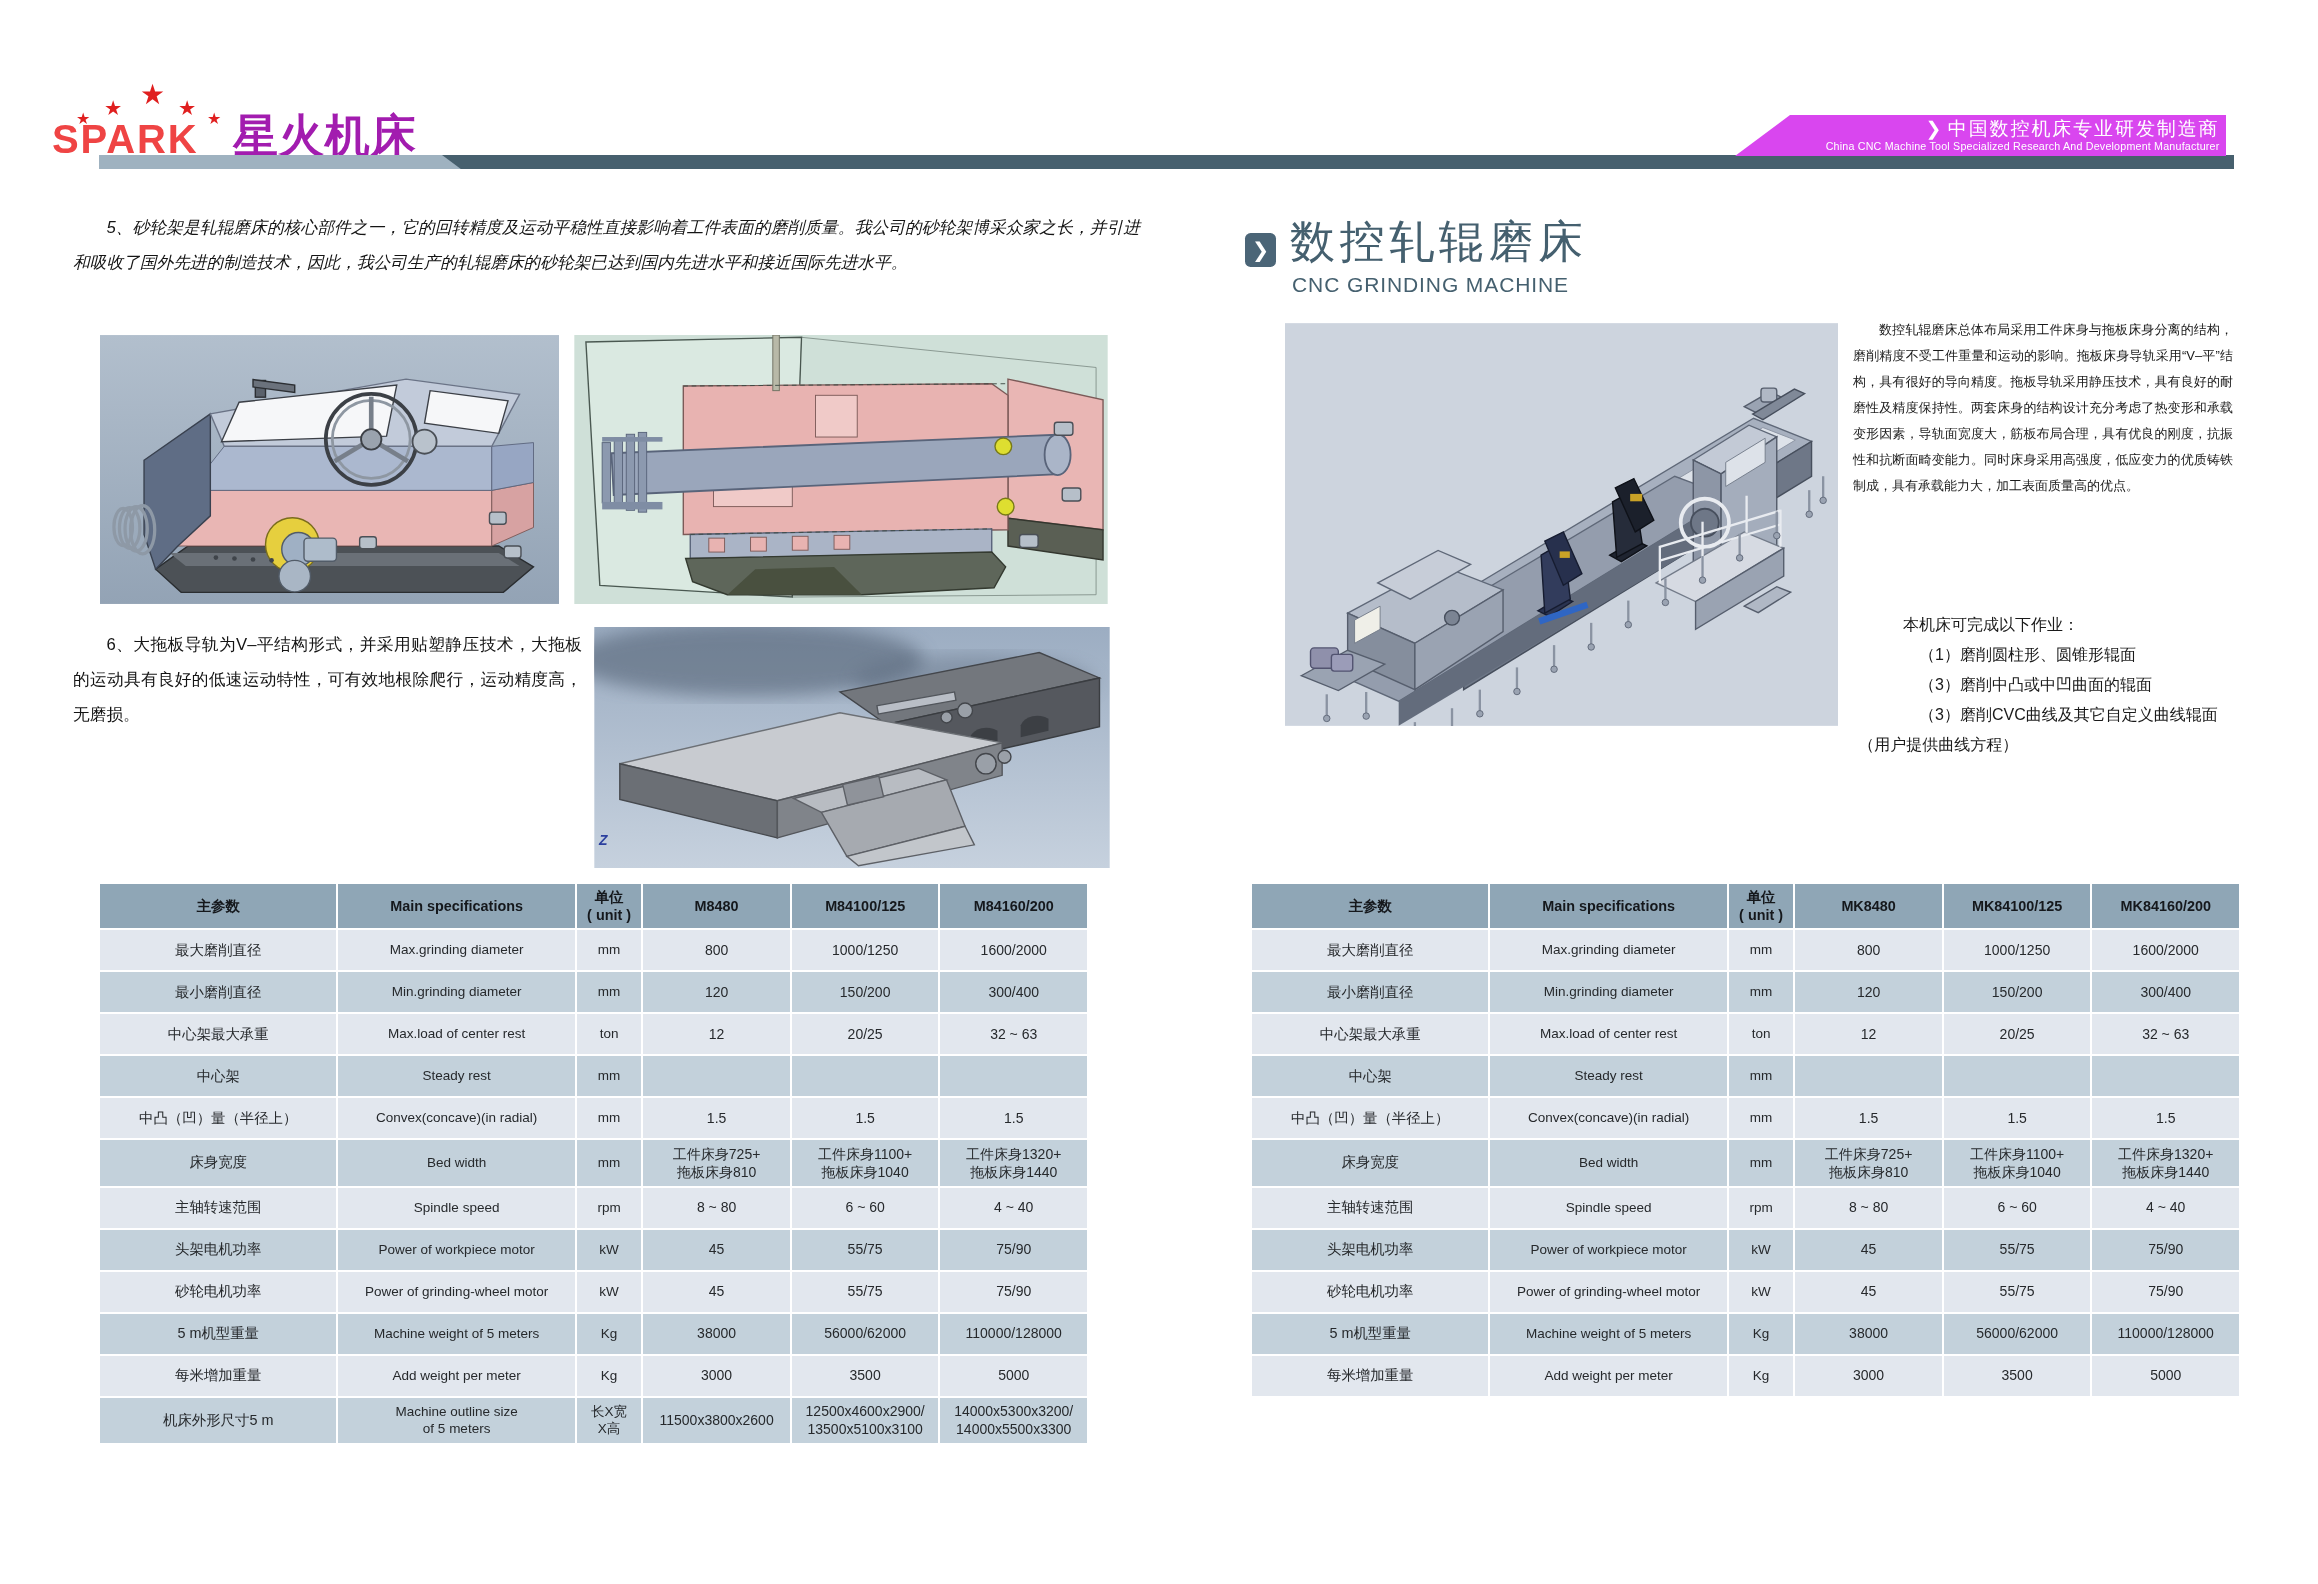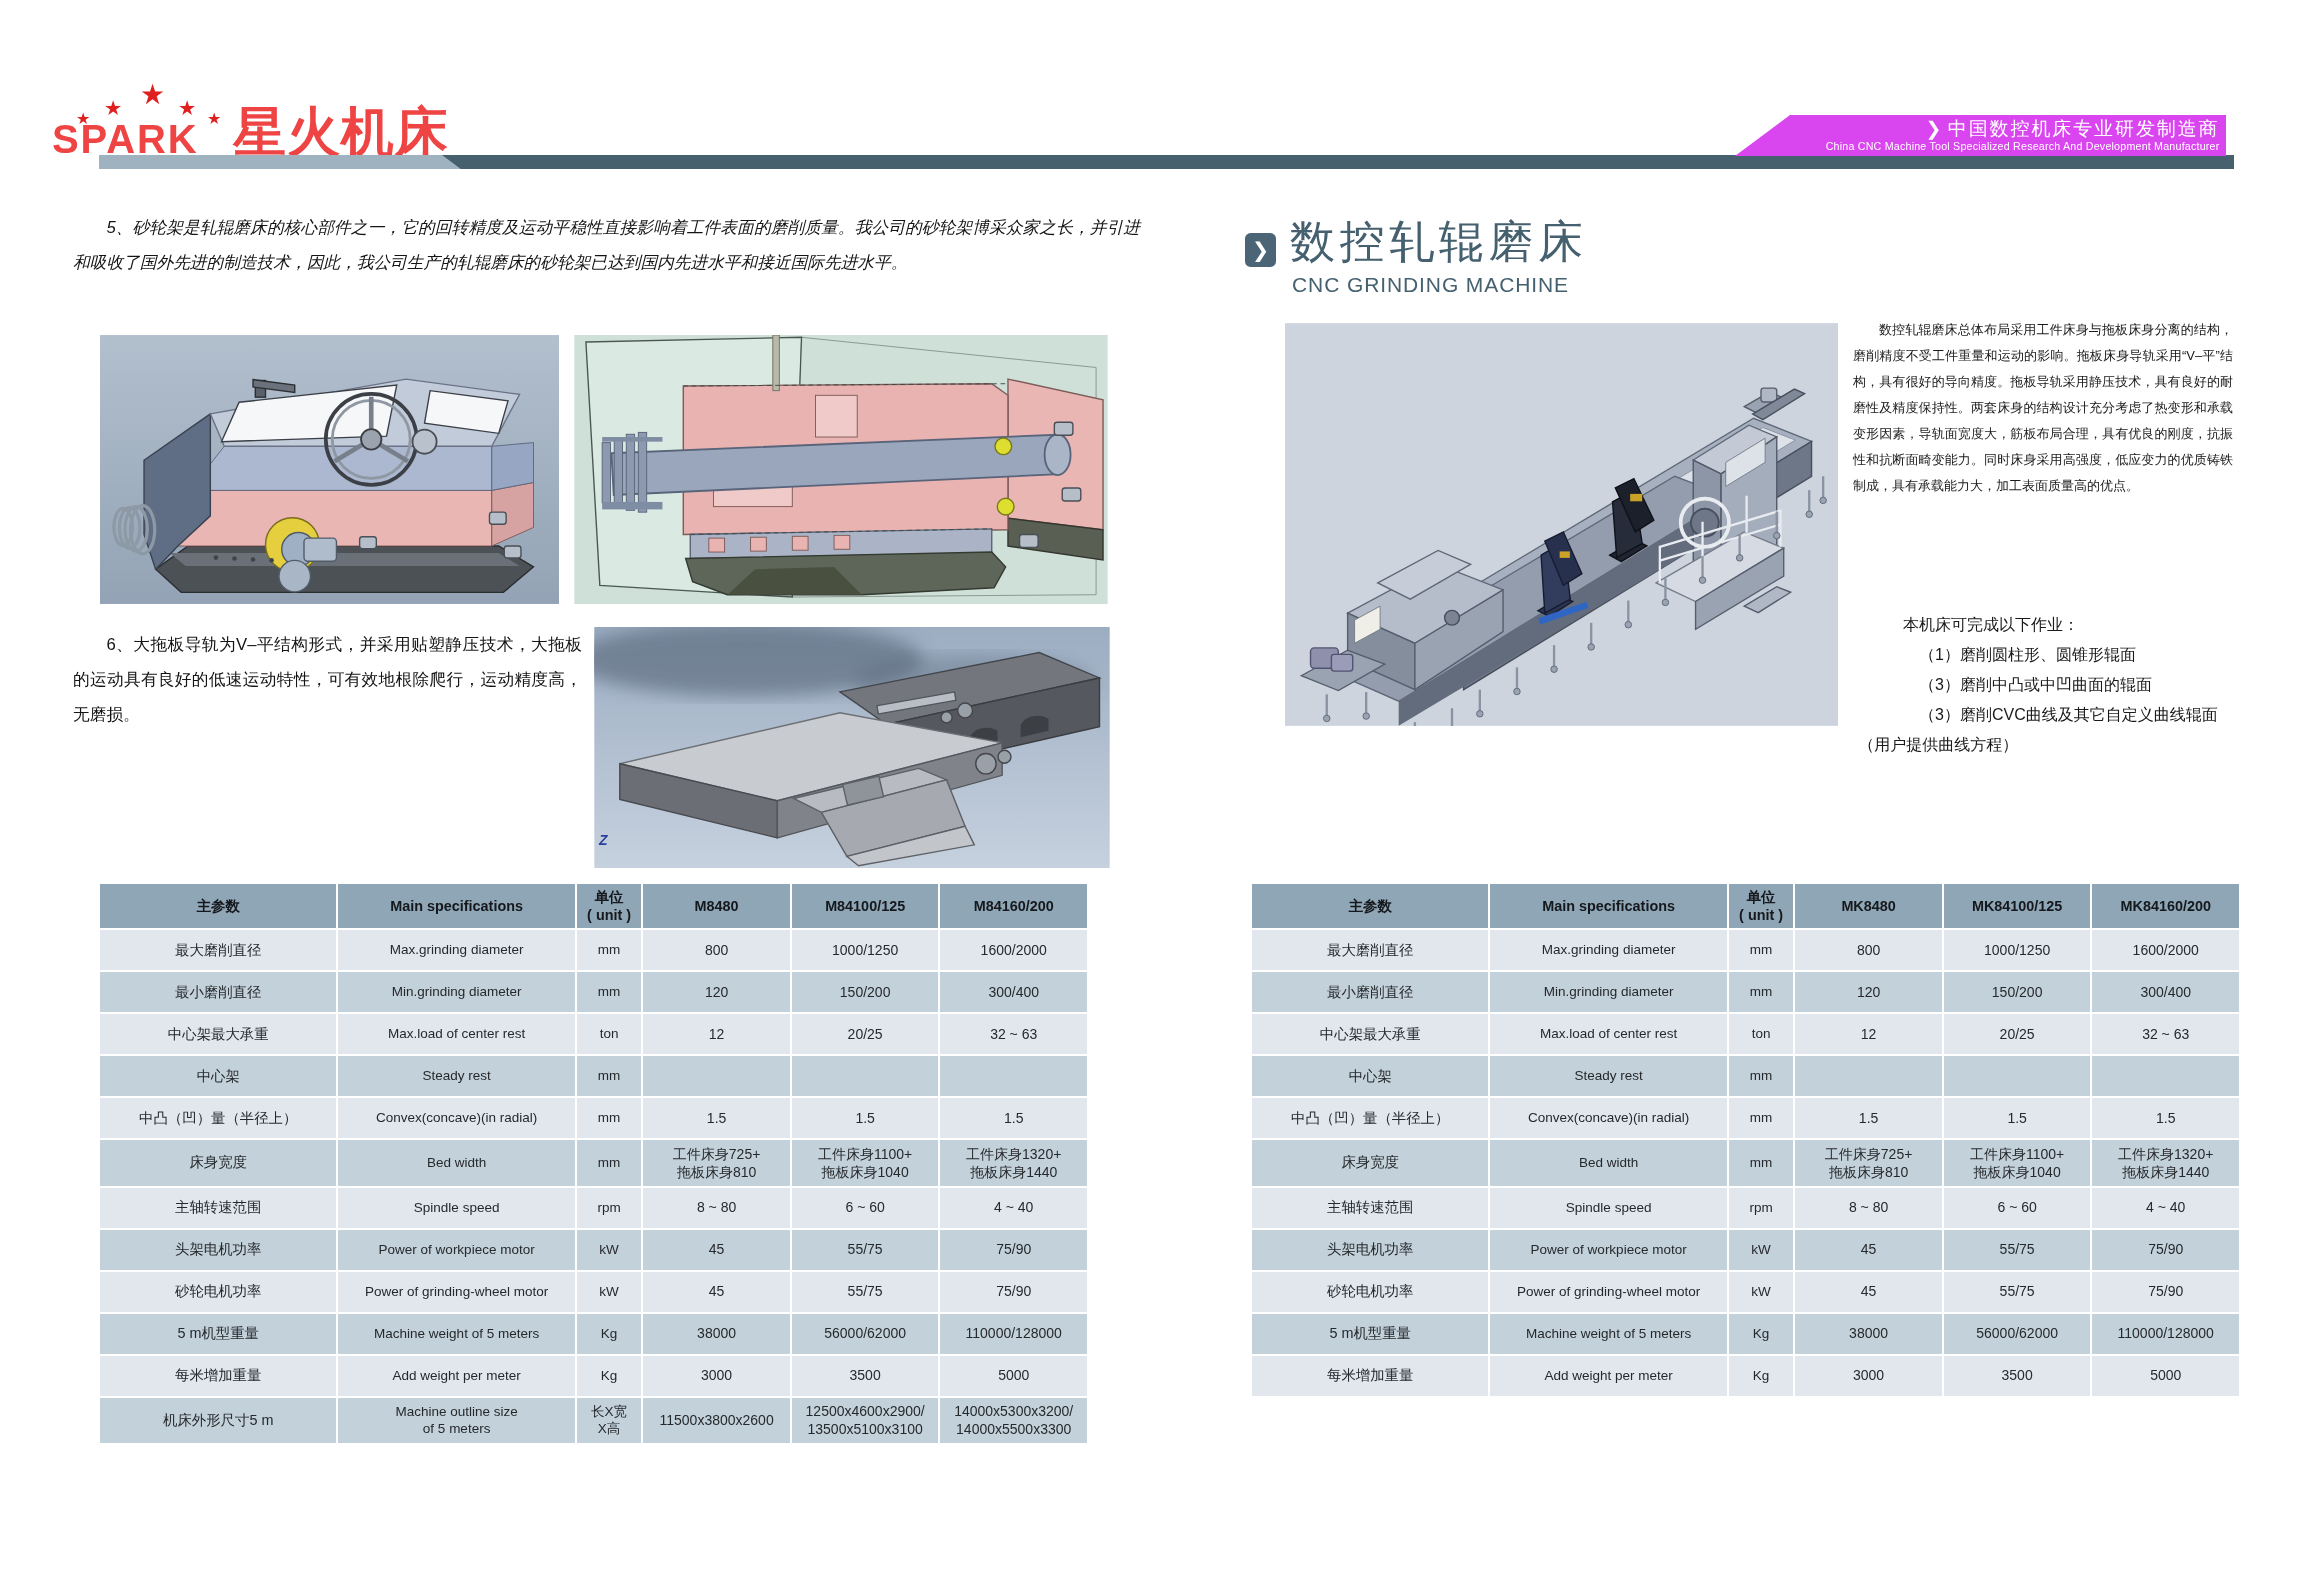--- a/index.html
+++ b/index.html
@@ -13,22 +13,22 @@
   }
   
   .logo{position:absolute;left:52px;top:78px;width:418px;height:81px;}
   .logo .brand{
     position:absolute;left:0;bottom:0;
     font-size:40px;font-weight:bold;
     color:#ef4444;letter-spacing:1.9px;line-height:1;
   }
   .logo .brand-zh{
     position:absolute;left:181px;bottom:0.9px;
-    font-size:53px;font-weight:bold;font-style:normal;
-    color:#ef4444;letter-spacing:0.9px;line-height:1;
+    font-size:45px;font-weight:bold;font-style:normal;
+    color:#a21caf;letter-spacing:0.9px;line-height:1;
   }
   .logo .star{position:absolute;color:#e01f1f;line-height:1;}
   .s1{left:24px;top:33px;font-size:16px;}
   .s2{left:52px;top:20.4px;font-size:20.4px;}
   .s3{left:88px;top:2.8px;font-size:28px;}
   .s4{left:126px;top:20.4px;font-size:20.4px;}
   .s5{left:155px;top:33px;font-size:16px;}
 
   .bar-light{
     position:absolute;left:99px;top:155px;width:371px;height:14.4px;

